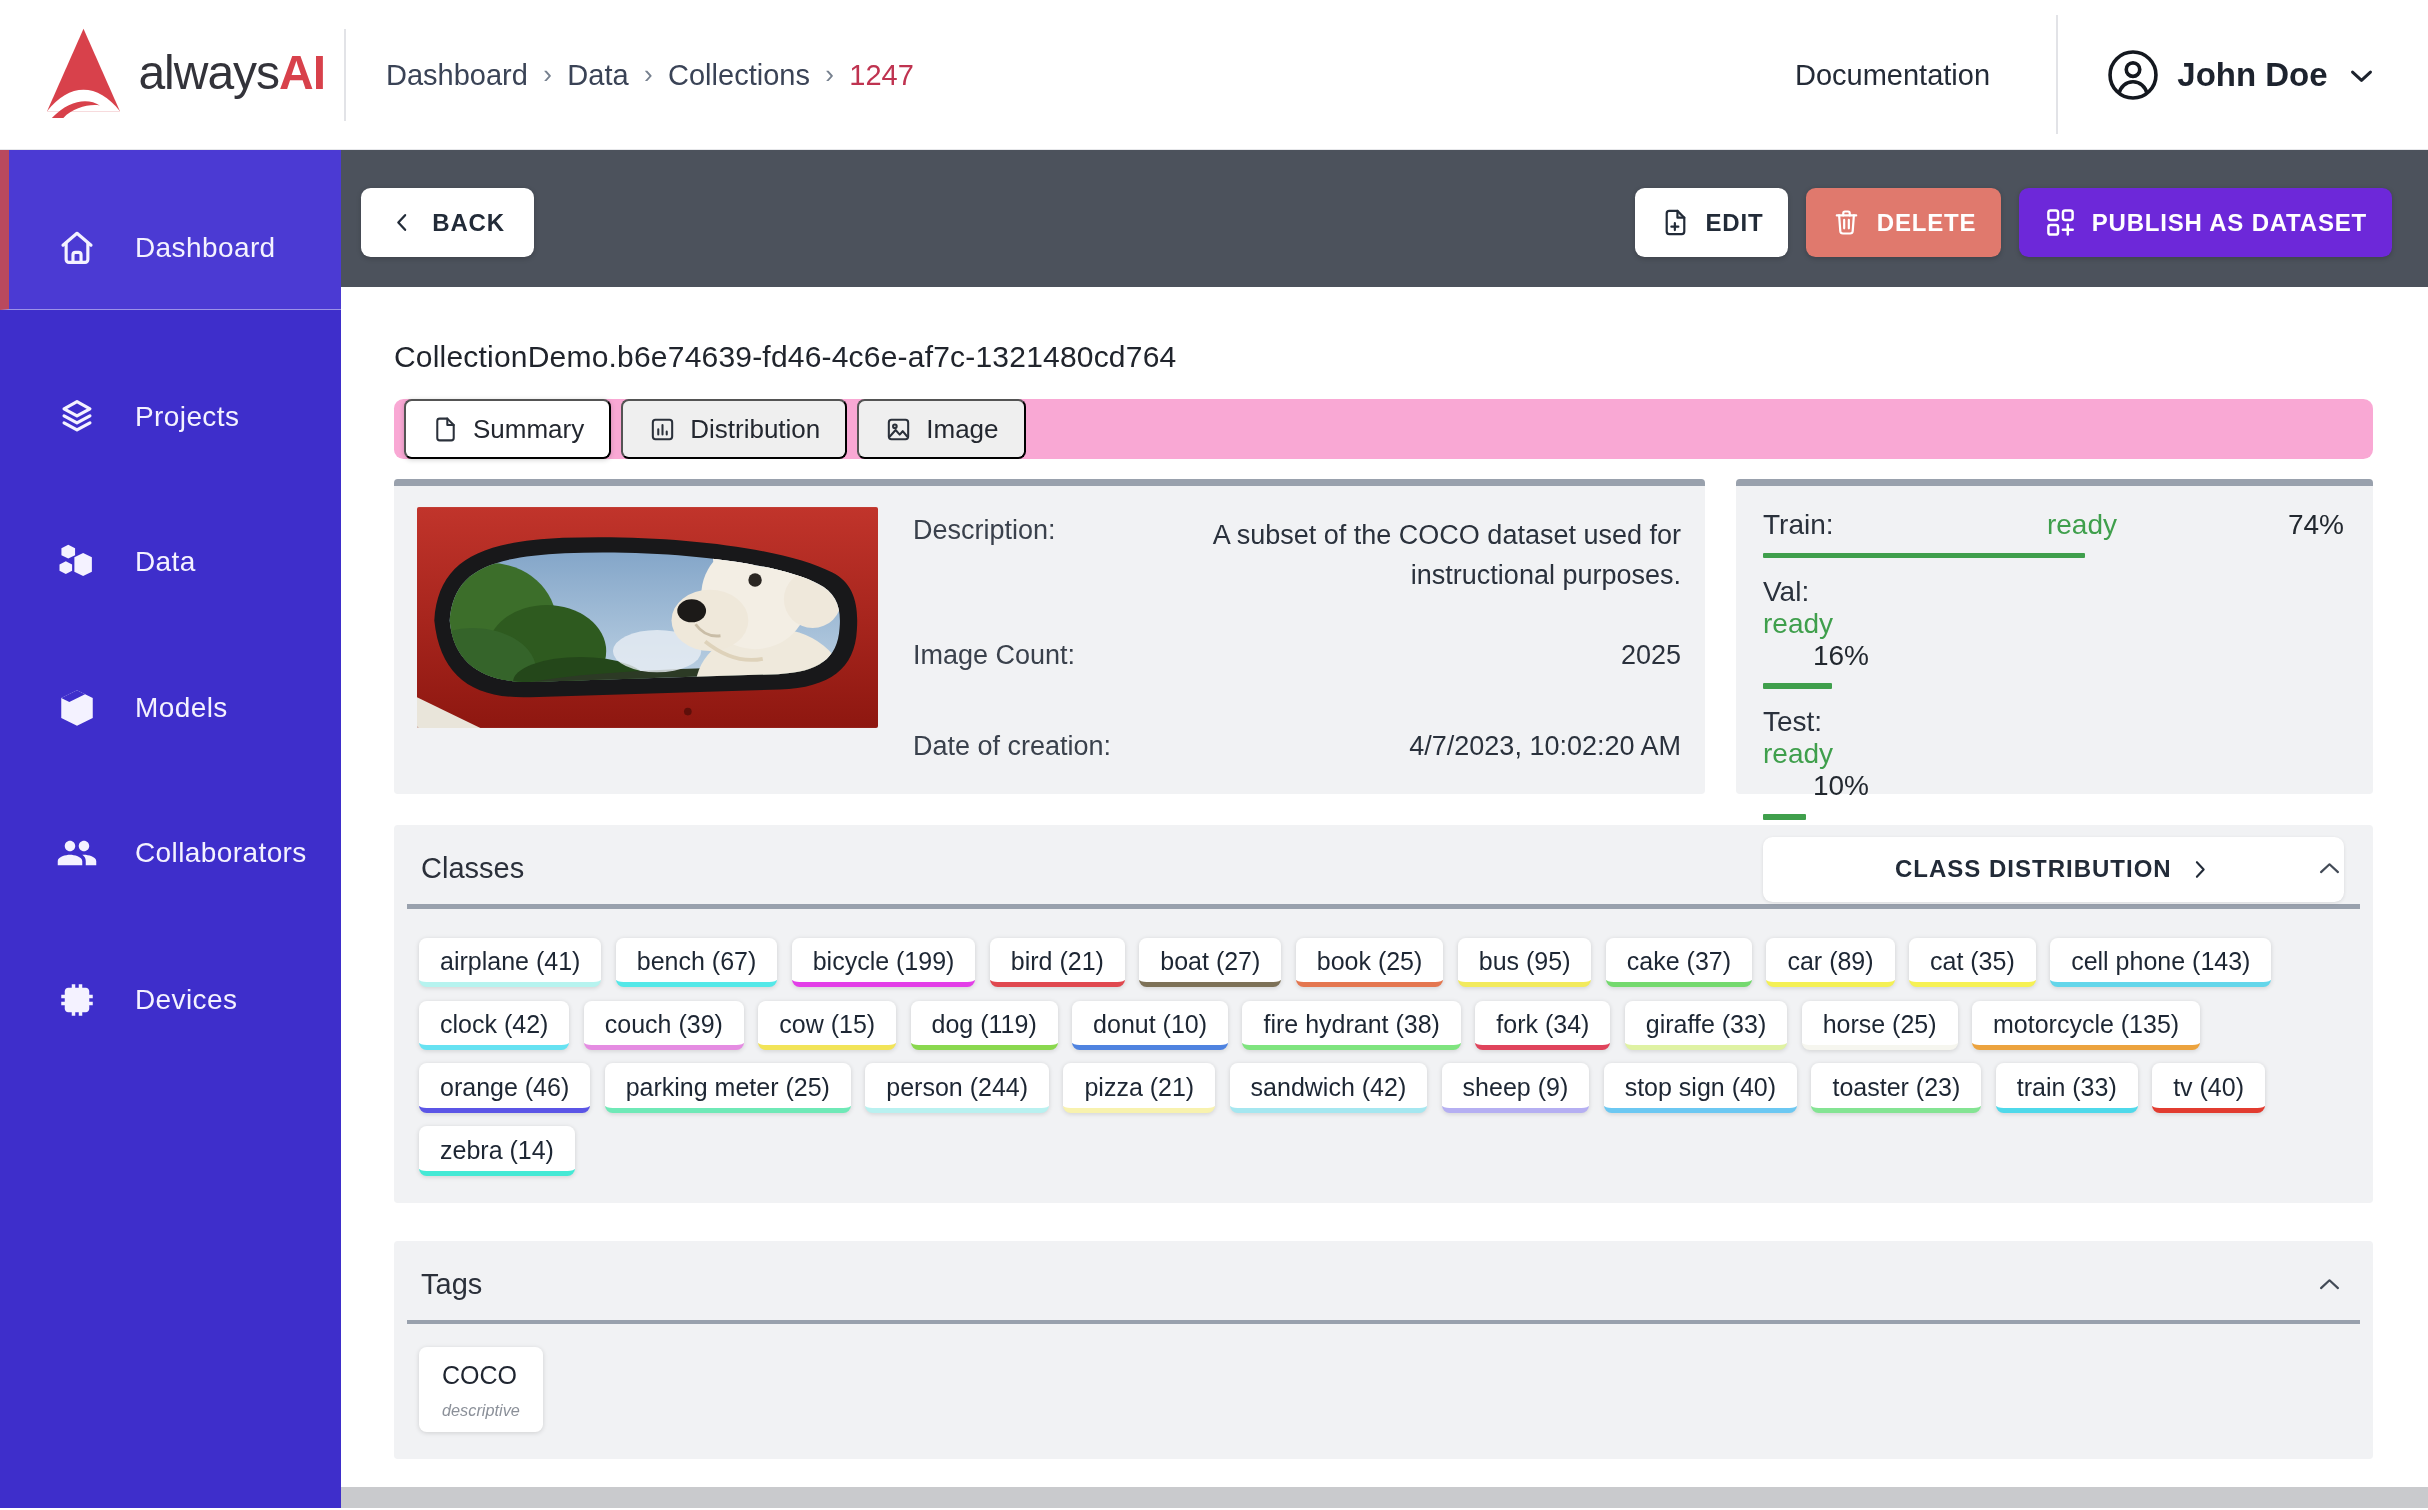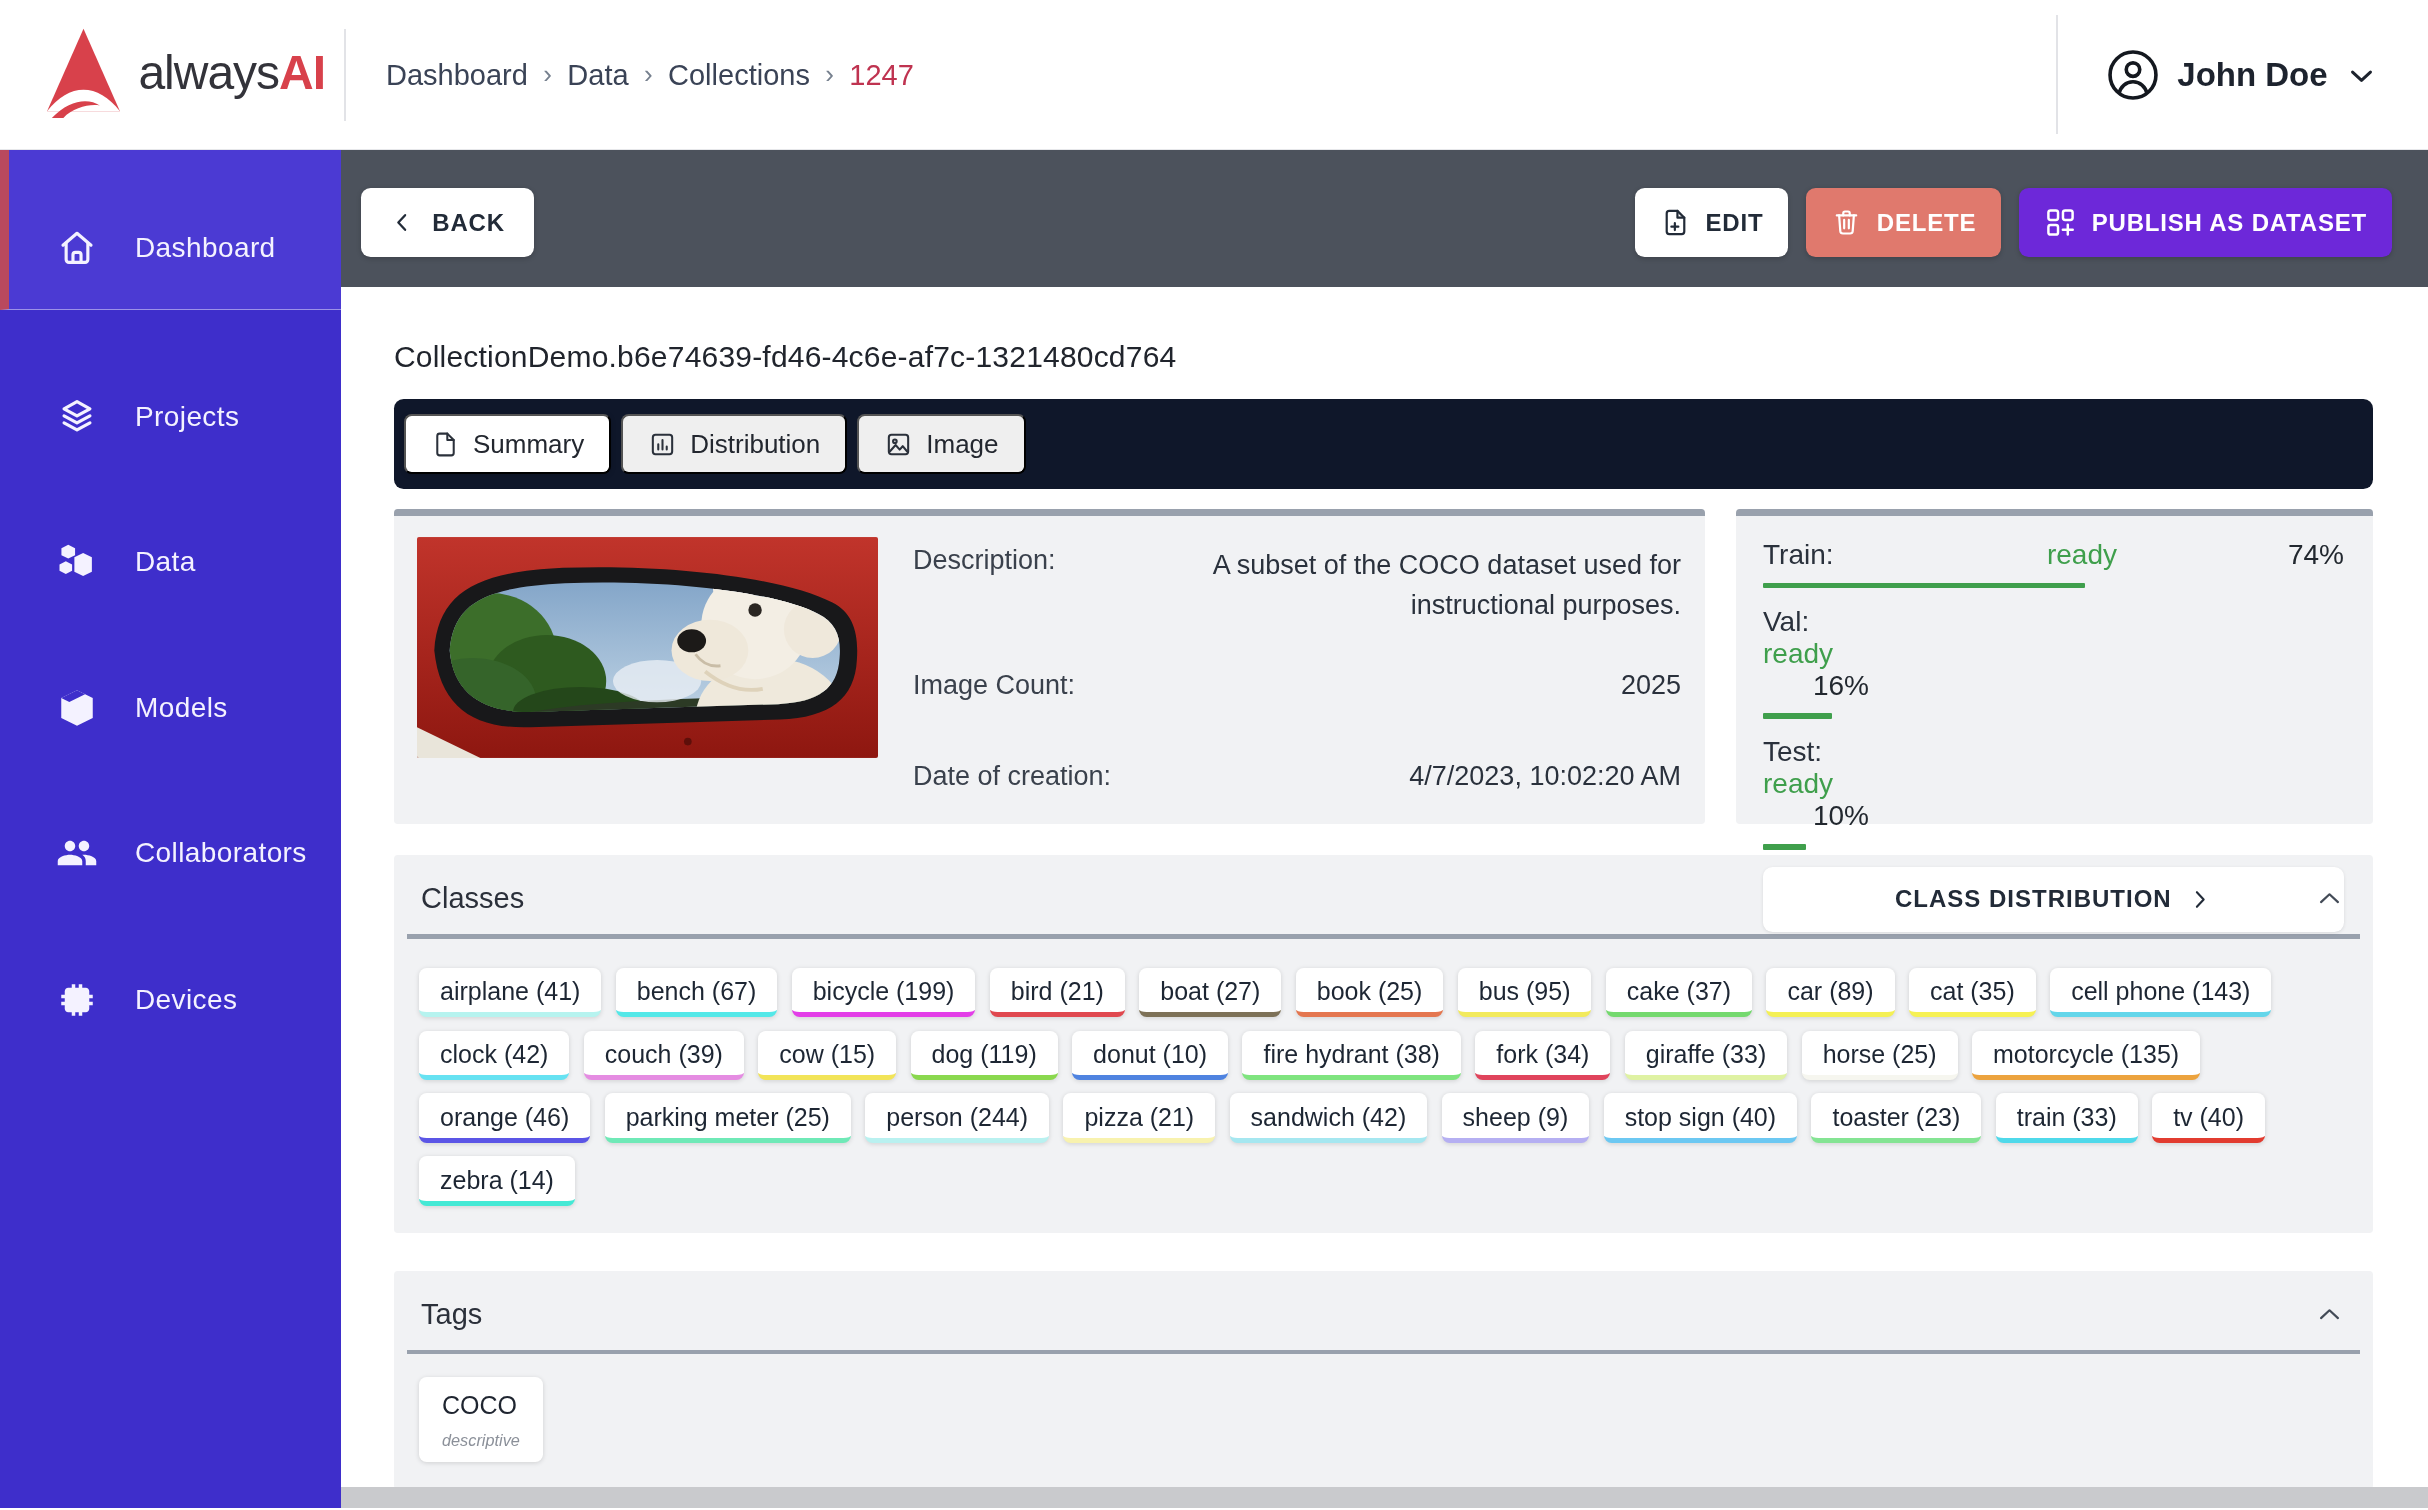--- a/index.html
+++ b/index.html
@@ -32,21 +32,21 @@
   .toolbar{height:129px;flex:none;background:#4c525c;display:flex;align-items:center;padding:8px 37px 0 20px;gap:18px;}
   .btn{display:flex;align-items:center;justify-content:center;gap:14.4px;height:69px;border-radius:9.6px;font-size:24px;font-weight:600;letter-spacing:0.8px;padding:0 25px;cursor:pointer;border:none;font-family:"Liberation Sans",sans-serif;box-shadow:0 1.9px 5.8px rgba(0,0,0,.18);}
   .btn-back{background:#fff;color:#222b38;gap:17.3px;padding:0 29px;}
   .spacer{flex:1;}
   .btn-edit{background:#fff;color:#222b38;}
   .btn-delete{background:#e0796d;color:#fff;}
   .btn-publish{background:#6d28d9;color:#fff;}
   
   .content{padding:0 56px 0 53px;}
   .page-title{margin-top:53px;font-size:30px;color:#20242c;font-weight:500;letter-spacing:0.2px;}
-  .tabs{margin-top:25px;height:90px;background:#0f172a;border-radius:9.6px;display:flex;align-items:center;padding:0 9.6px;gap:9.6px;}
+  .tabs{margin-top:25px;height:60px;background:#f9a8d4;border-radius:9.6px;display:flex;align-items:center;padding:0 9.6px;gap:9.6px;}
   .tab{display:flex;align-items:center;gap:13.4px;height:60px;padding:0 25px;border-radius:7.7px;font-size:26px;color:#23272f;cursor:pointer;}
   .tab.active{background:#fff;box-shadow:0 1px 5.8px rgba(0,0,0,.18);}
   .tab svg{width:29px;height:29px;color:#2b313b;}
   .cards-row{display:flex;gap:31px;margin-top:20px;}
   .card{background:#f1f2f4;border-radius:3.8px;border-top:7.7px solid #99a1ad;box-sizing:border-box;}
   .info-card{width:1311px;height:315px;display:flex;padding:21px 24px 0 23px;}
   .thumb{width:461px;height:221px;flex:none;border-radius:1.9px;overflow:hidden;}
   .info-rows{flex:1;padding:7.7px 0 0 35px;font-size:27px;color:#3a414c;}
   .irow{display:flex;justify-content:space-between;align-items:flex-start;}
   .ival{color:#2a313c;text-align:right;}
@@ -90,20 +90,21 @@
   <div class="vdiv vdiv1"></div>
   <nav class="breadcrumb" id="breadcrumb">
       <span class="crumb">Dashboard</span>
       <span class="crumb-sep">›</span>
       <span class="crumb">Data</span>
       <span class="crumb-sep">›</span>
       <span class="crumb">Collections</span>
       <span class="crumb-sep">›</span>
       <span class="crumb current">1247</span>
     </nav>
+  <div class="doc-link">Documentation</div>
   <div class="vdiv vdiv2"></div>
   <div class="user">
     <span>
       <svg width="54" height="54" viewBox="0 0 24 24" fill="none" stroke="#14181f" stroke-width="1.6">
         <circle cx="12" cy="12" r="10.2"></circle>
         <clipPath id="avclip">
             <circle cx="12" cy="12" r="10.2"></circle>
           </clipPath>
         <g clip-path="url(#avclip)">
           <circle cx="12" cy="9.6" r="3"></circle>

